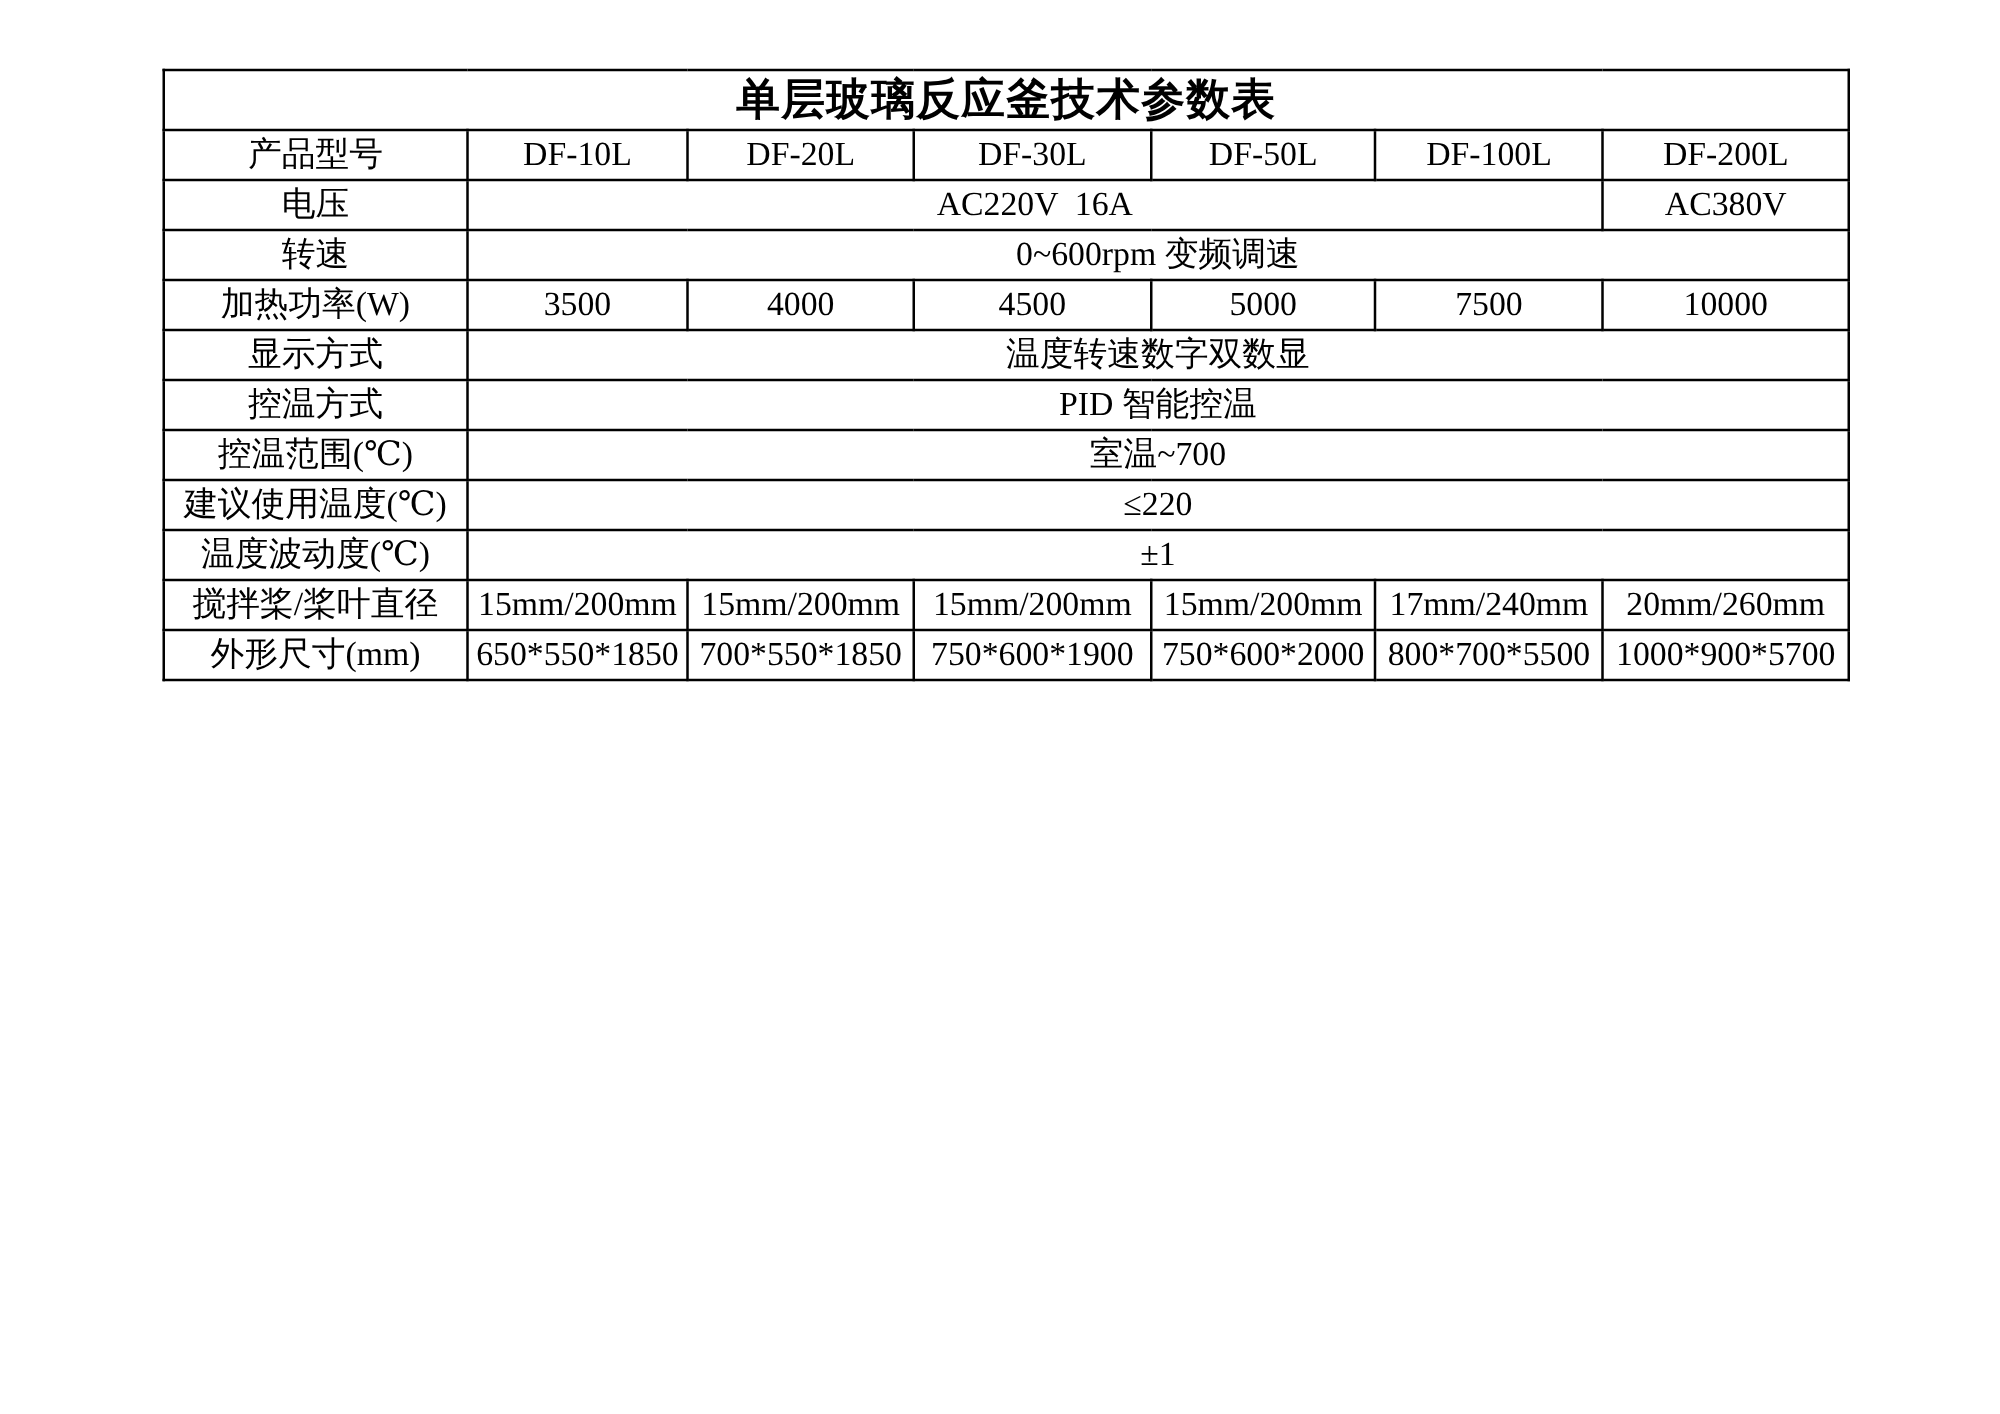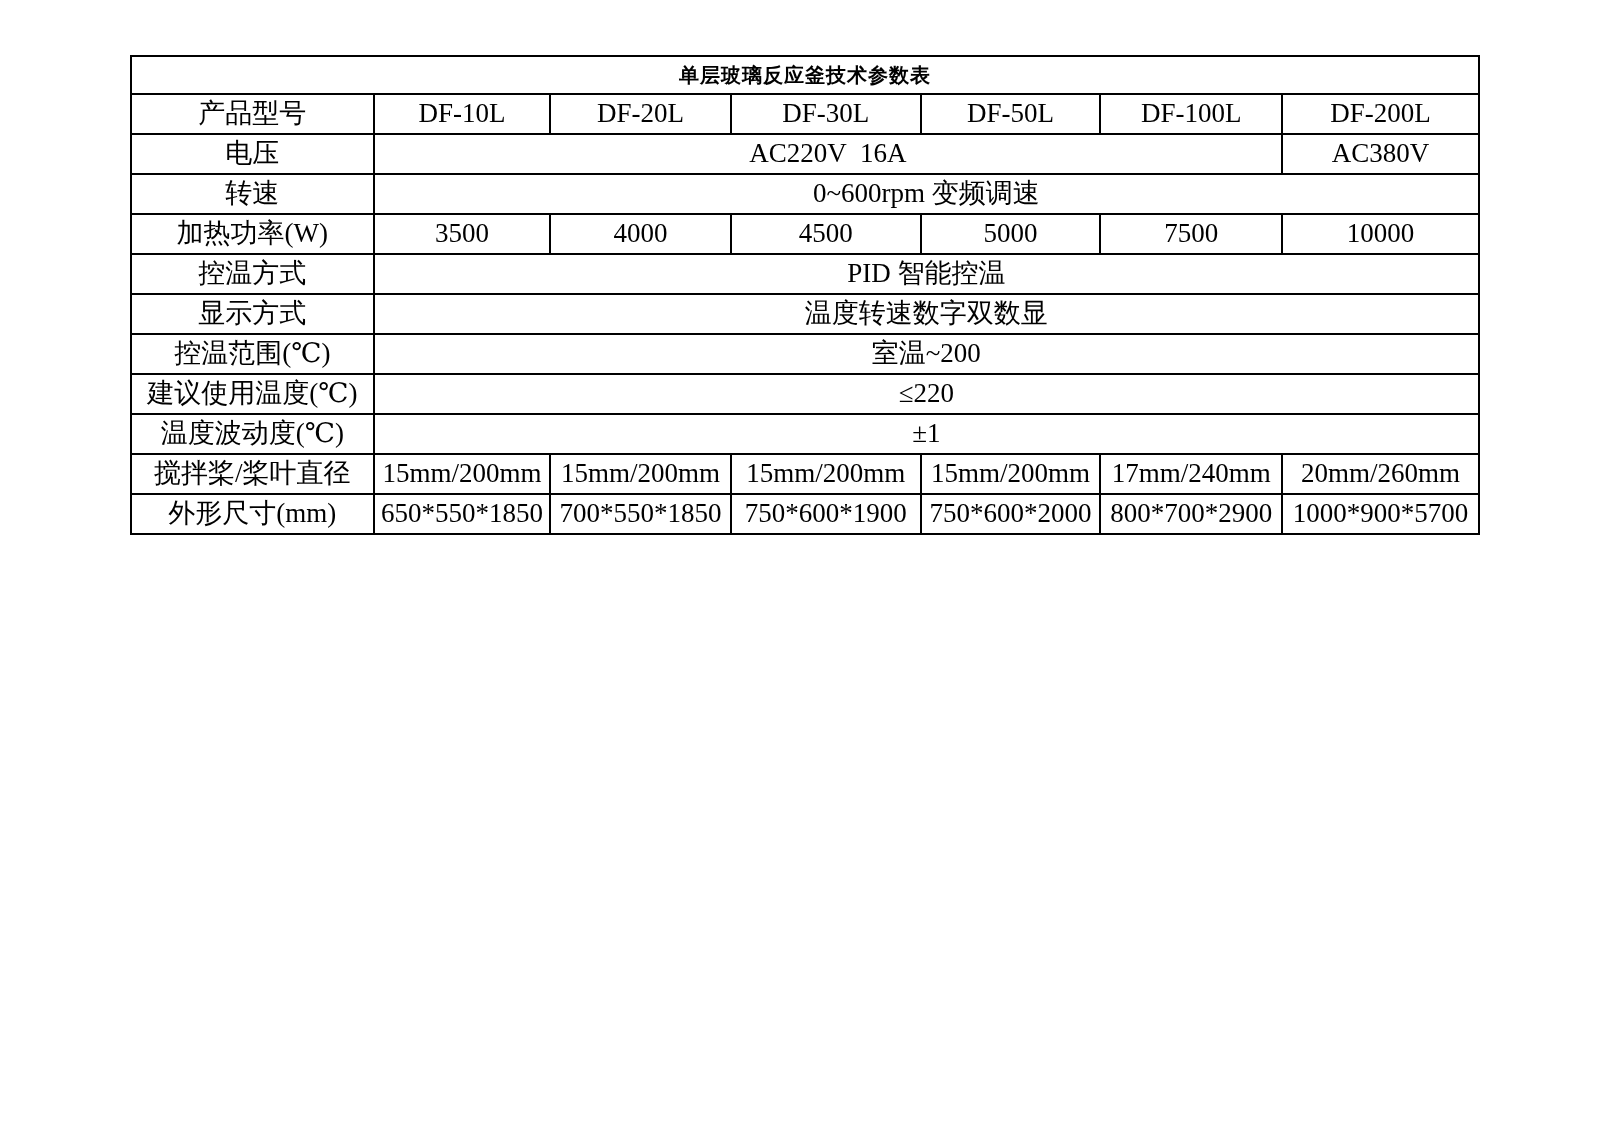--- a/index.html
+++ b/index.html
@@ -33,21 +33,21 @@
     vertical-align: middle;
     padding: 1px 4px;
     font-size: 27px;
     line-height: 1.25;
     white-space: pre-wrap;
     overflow: hidden;
     font-weight: normal;
   }
   tr.r-title td {
     height: 34px;
-    font-size: 20px;
+    font-size: 35px;
     font-weight: bold;
     letter-spacing: 1px;
   }
   tr.r-std td { height: 36px; }
   tr.r-config td { height: 84px; line-height: 1.55; }
   td.lbl { font-weight: bold; }
   td.model { font-weight: bold; margin-top: 48px; }
   td.val { font-weight: normal; }
 </style>
 </head>
@@ -96,32 +96,32 @@
       <td class="lbl">加热功率(W)</td>
       <td class="val">3500</td>
       <td class="val">4000</td>
       <td class="val">4500</td>
       <td class="val">5000</td>
       <td class="val">7500</td>
       <td class="val">10000</td>
     </tr>
 
     <tr class="r-std">
+      <td class="lbl">显示方式</td>
+      <td class="val" colspan="6">温度转速数字双数显</td>
+    </tr>
+
+    <tr class="r-std">
       <td class="lbl">控温方式</td>
       <td class="val" colspan="6">PID 智能控温</td>
     </tr>
 
     <tr class="r-std">
-      <td class="lbl">显示方式</td>
-      <td class="val" colspan="6">温度转速数字双数显</td>
-    </tr>
-
-    <tr class="r-std">
       <td class="lbl">控温范围(℃)</td>
-      <td class="val" colspan="6">室温~200</td>
+      <td class="val" colspan="6">室温~700</td>
     </tr>
 
     <tr class="r-std">
       <td class="lbl">建议使用温度(℃)</td>
       <td class="val" colspan="6">≤220</td>
     </tr>
 
     <tr class="r-std">
       <td class="lbl">温度波动度(℃)</td>
       <td class="val" colspan="6">±1</td>
@@ -140,18 +140,18 @@
       <td class="val">20mm/260mm</td>
     </tr>
 
 
     <tr class="r-std">
       <td class="lbl">外形尺寸(mm)</td>
       <td class="val">650*550*1850</td>
       <td class="val">700*550*1850</td>
       <td class="val">750*600*1900</td>
       <td class="val">750*600*2000</td>
-      <td class="val">800*700*2900</td>
+      <td class="val">800*700*5500</td>
       <td class="val">1000*900*5700</td>
     </tr>
   </tbody>
     </table>
 </div>
 
 </body></html>

